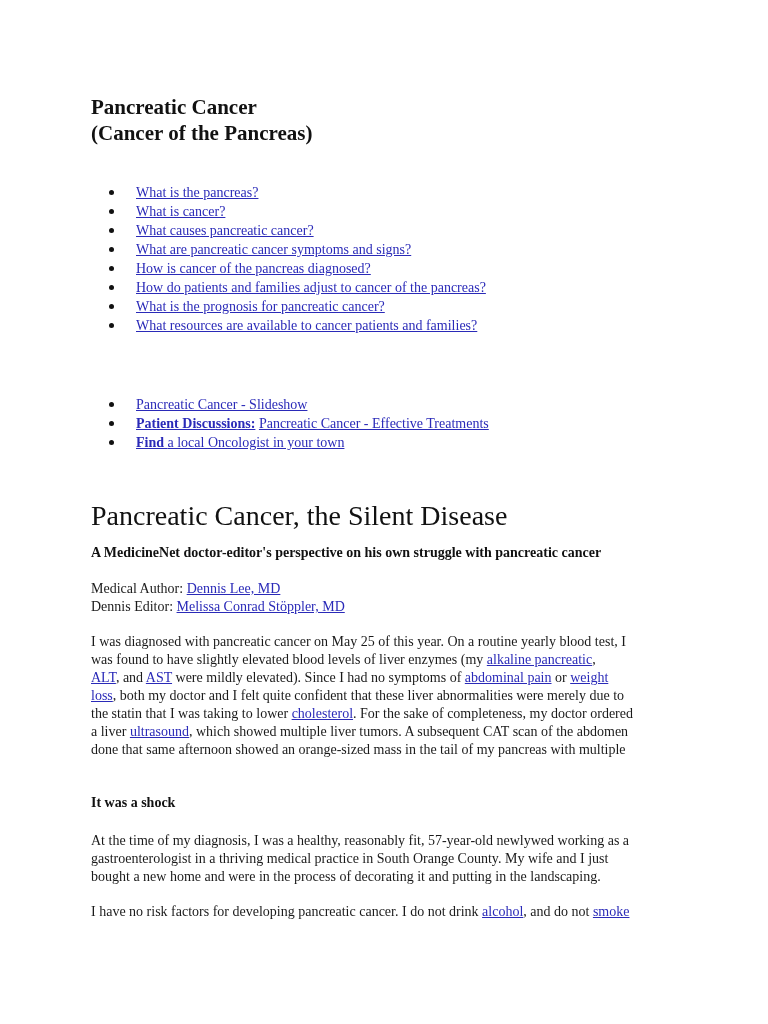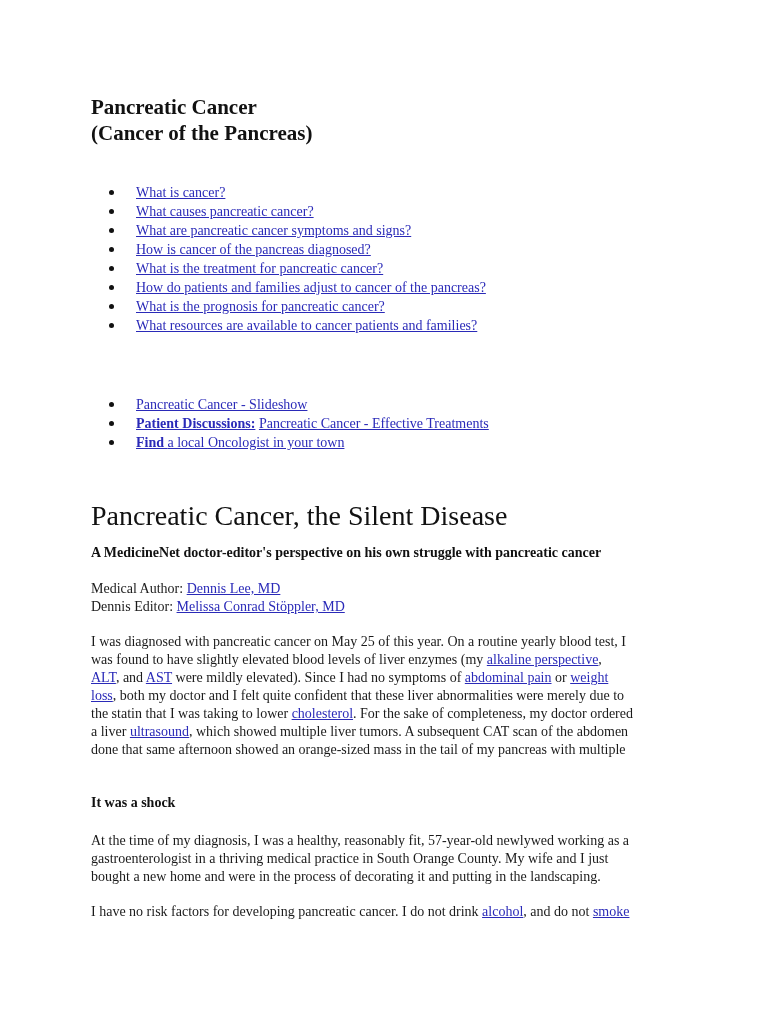--- a/index.html
+++ b/index.html
@@ -31,25 +31,25 @@
   </style>
 </head>
 <body>
 
 <div class="abs title" style="top:94px;">
   <div>Pancreatic Cancer</div>
   <div>(Cancer of the Pancreas)</div>
 </div>
 
 <ul class="toc" style="top:183px;">
+  <li><span class="bullet"></span><a href="#">What is the pancreas?</a></li>
   <li><span class="bullet"></span><a href="#">What is cancer?</a></li>
   <li><span class="bullet"></span><a href="#">What causes pancreatic cancer?</a></li>
   <li><span class="bullet"></span><a href="#">What are pancreatic cancer symptoms and signs?</a></li>
   <li><span class="bullet"></span><a href="#">How is cancer of the pancreas diagnosed?</a></li>
-  <li><span class="bullet"></span><a href="#">What is the treatment for pancreatic cancer?</a></li>
   <li><span class="bullet"></span><a href="#">How do patients and families adjust to cancer of the pancreas?</a></li>
   <li><span class="bullet"></span><a href="#">What is the prognosis for pancreatic cancer?</a></li>
   <li><span class="bullet"></span><a href="#">What resources are available to cancer patients and families?</a></li>
 </ul>
 
 <ul class="toc" style="top:395px;">
   <li><span class="bullet"></span><a href="#">Pancreatic Cancer - Slideshow</a></li>
   <li><span class="bullet"></span><a href="#"><b>Patient Discussions:</b></a> <a href="#">Pancreatic Cancer - Effective Treatments</a></li>
   <li><span class="bullet"></span><a href="#"><b>Find</b> <span>a local Oncologist in your town</span></a></li>
 </ul>
@@ -61,21 +61,21 @@
   <span>Medical Author:</span>
   <a href="#">Dennis Lee, MD</a>
 </div>
 <div class="abs meta" style="top:598px;">
   <span>Dennis Editor:</span>
   <a href="#">Melissa Conrad Stöppler, MD</a>
 </div>
 
 <div class="para" style="top:633px;">
   <span class="ln">I was diagnosed with pancreatic cancer on May 25 of this year. On a routine yearly blood test, I</span>
-  <span class="ln"><span>was found to have slightly elevated blood levels of liver enzymes (my </span><a href="#">alkaline perspective</a><span>,</span></span>
+  <span class="ln"><span>was found to have slightly elevated blood levels of liver enzymes (my </span><a href="#">alkaline pancreatic</a><span>,</span></span>
   <span class="ln"><a href="#">ALT</a><span>, and </span><a href="#">AST</a><span> were mildly elevated). Since I had no symptoms of </span><a href="#">abdominal pain</a><span> or </span><a href="#">weight </a></span>
   <span class="ln"><a href="#">loss</a><span>, both my doctor and I felt quite confident that these liver abnormalities were merely due to</span></span>
   <span class="ln"><span>the statin that I was taking to lower </span><a href="#">cholesterol</a><span>. For the sake of completeness, my doctor ordered</span></span>
   <span class="ln"><span>a liver </span><a href="#">ultrasound</a><span>, which showed multiple liver tumors. A subsequent CAT scan of the abdomen</span></span>
   <span class="ln">done that same afternoon showed an orange-sized mass in the tail of my pancreas with multiple</span>
 </div>
 
 <div class="abs shock" style="top:795px;">It was a shock</div>
 
 <div class="para" style="top:832px;">

